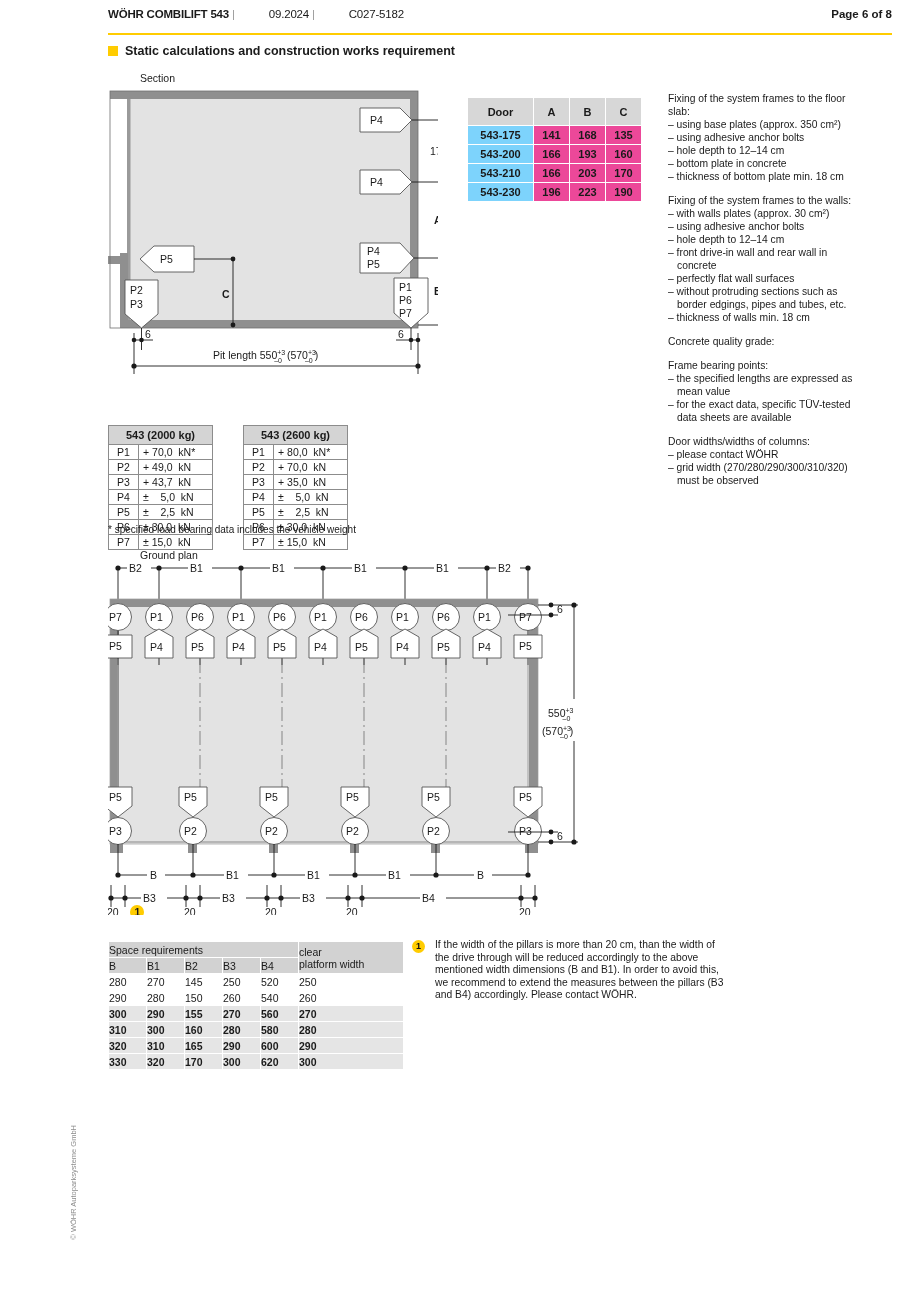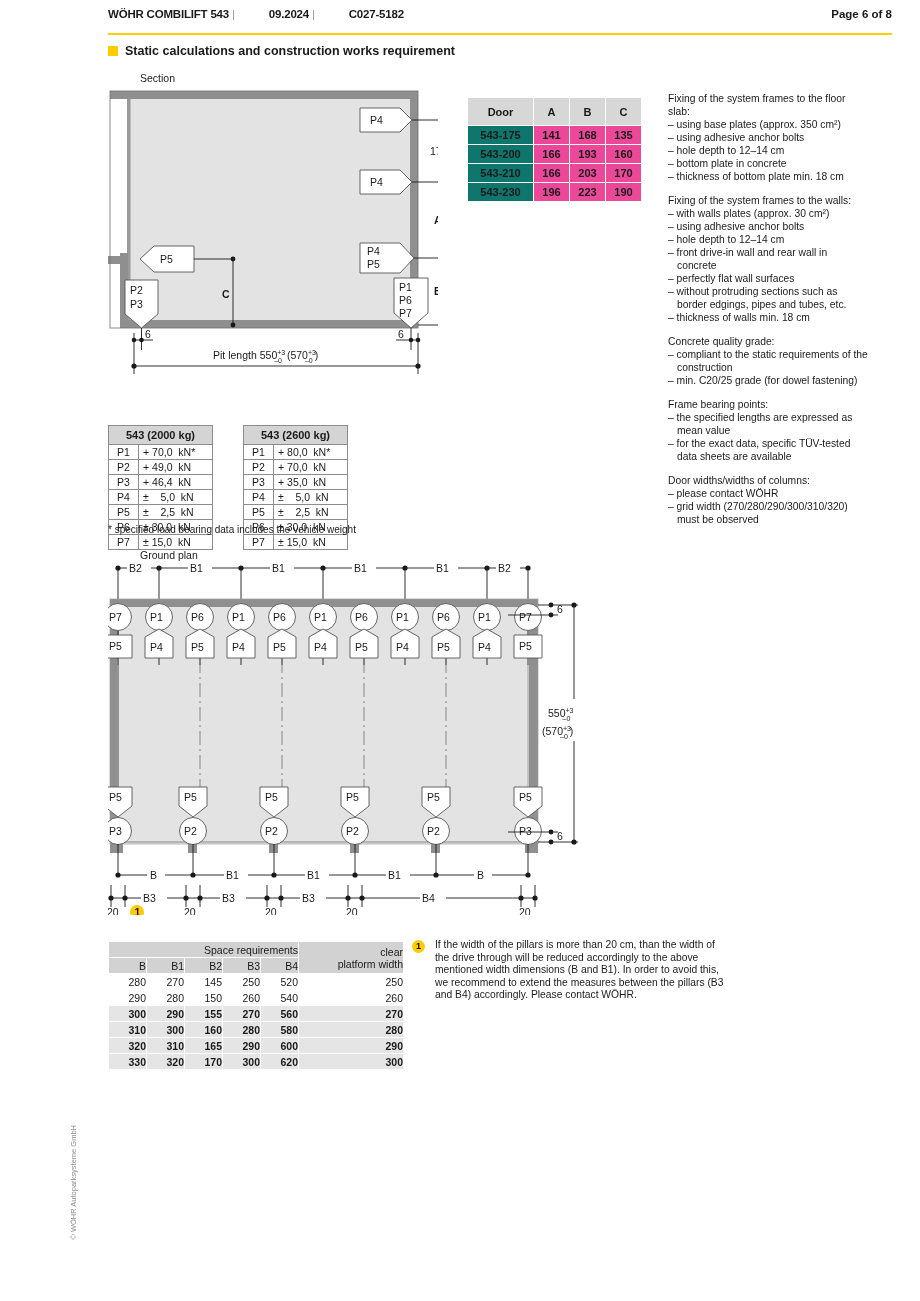--- a/index.html
+++ b/index.html
@@ -10,21 +10,21 @@
     font-family:"Liberation Sans", sans-serif;
     color:#1a1a1a;
     overflow:hidden;
   }
   .page { position:absolute; inset:0; }
 
   
   #header-bar { position:absolute; left:108px; top:8px; width:784px; height:22px; }
   #doc-title { position:absolute; left:0; top:0; font-size:11.5px; font-weight:bold; letter-spacing:-0.2px; }
   #doc-title .sep { font-weight:normal; color:#9a9a9a; padding:0 3px; }
-  #doc-title .norm { font-weight:bold;padding-left:31px; }
+  #doc-title .norm { font-weight:normal;padding-left:31px; }
   #page-num { position:absolute; right:0; top:0; font-size:11.5px; font-weight:bold; }
   #header-rule { position:absolute; left:108px; top:33px; width:784px; height:2.4px; background:#FFCC00; }
 
   #section-heading { position:absolute; left:108px; top:42px; height:18px; display:flex; align-items:center; gap:7px; }
   #heading-marker { width:10px; height:10px; background:#FFCC00; display:inline-block; }
   #heading-text { font-size:12.5px; font-weight:bold; }
 
   
   .caption { position:absolute; font-size:10.5px; color:#1a1a1a;margin-left:32px; }
 
@@ -32,21 +32,21 @@
   #section-drawing { position:absolute; left:108px; top:88px; width:330px; height:300px; }
 
   
   table { border-collapse:collapse; }
   .tbl-type { position:absolute; left:467px; top:97px; font-size:11px; }
   .tbl-type th, .tbl-type td {
     border:1px solid #ffffff; text-align:center; font-weight:bold;
     padding:3px 0; }
   .tbl-type thead th { background:#d7d7d7; height:28px; }
   .tbl-type tbody td { background:#ec4899; }
-  .tbl-type tbody td:first-child { background:#0f766e; }
+  .tbl-type tbody td:first-child { background:#7dd3fc; }
   .tbl-type .c-type { width:66px; }
   .tbl-type .c-v { width:36px; }
   .tbl-type tbody tr { border-bottom:1px solid #ffffff; }
 
   .tbl-load { position:absolute; font-size:10.5px; }
   .tbl-load caption { background:#d4d4d4; font-weight:bold; font-size:11px;
       padding:3px 12px; border:1px solid #8c8c8c; border-bottom:none; }
   .tbl-load td { border:1px solid #8c8c8c; padding:1px 4px; white-space:pre; }
   .tbl-load td.k { width:30px; text-align:center; }
   .tbl-load td.v { width:74px; text-align:left; }
@@ -60,21 +60,21 @@
   #right-col .hd { display:block; }
   #right-col ul { list-style:none; margin:0; padding:0; }
   #right-col li { display:block; padding-left:9px; text-indent:-9px; }
   #right-col li::before { content:"\2013\00a0"; }
 
   
   #ground-plan { position:absolute; left:108px; top:555px; width:520px; height:360px; }
 
   
   #space-table { position:absolute; left:108px; top:941px; font-size:10.5px; }
-  #space-table td, #space-table th { border:1px solid #ffffff; text-align:right; padding:1.5px 0; }
+  #space-table td, #space-table th { border:1px solid #ffffff; text-align:left; padding:1.5px 0; }
   #space-table thead th { background:#d2d2d2; font-weight:normal; }
   #space-table tbody td { background:#ffffff; }
   #space-table tbody tr.hl td { background:#e5e5e5; font-weight:bold; }
   #space-table .cw { width:38px; }
   #space-table .cclear { width:105px; }
 
   
   #footnote { position:absolute; left:412px; top:939px; width:320px; font-size:10.3px; line-height:12.6px; }
   #footnote .badge { position:absolute; left:0; top:1px; width:13px; height:13px; border-radius:50%;
       background:#FFCC00; color:#111; font-size:9px; font-weight:bold; text-align:center; line-height:13px; }
@@ -264,21 +264,21 @@
       <tr>
           <td class="k">P1</td>
           <td class="v">+ 70,0  kN*</td>
         </tr>
       <tr>
           <td class="k">P2</td>
           <td class="v">+ 49,0  kN</td>
         </tr>
       <tr>
           <td class="k">P3</td>
-          <td class="v">+ 46,4  kN</td>
+          <td class="v">+ 43,7  kN</td>
         </tr>
       <tr>
           <td class="k">P4</td>
           <td class="v">±    5,0  kN</td>
         </tr>
       <tr>
           <td class="k">P5</td>
           <td class="v">±    2,5  kN</td>
         </tr>
       <tr>
@@ -346,24 +346,20 @@
         <li>using adhesive anchor bolts</li>
         <li>hole depth to 12–14 cm</li>
         <li>front drive-in wall and rear wall in concrete</li>
         <li>perfectly flat wall surfaces</li>
         <li>without protruding sections such as border edgings, pipes and tubes, etc.</li>
         <li>thickness of walls min. 18 cm</li>
       </ul>
     </div>
     <div class="blk">
       <span class="hd">Concrete quality grade:</span>
-      <ul>
-        <li>compliant to the static requirements of the construction</li>
-        <li>min. C20/25 grade (for dowel fastening)</li>
-      </ul>
     </div>
     <div class="blk">
       <span class="hd">Frame bearing points:</span>
       <ul>
         <li>the specified lengths are expressed as mean value</li>
         <li>for the exact data, specific TÜV-tested data sheets are available</li>
       </ul>
     </div>
     <div class="blk">
       <span class="hd">Door widths/widths of columns:</span>

